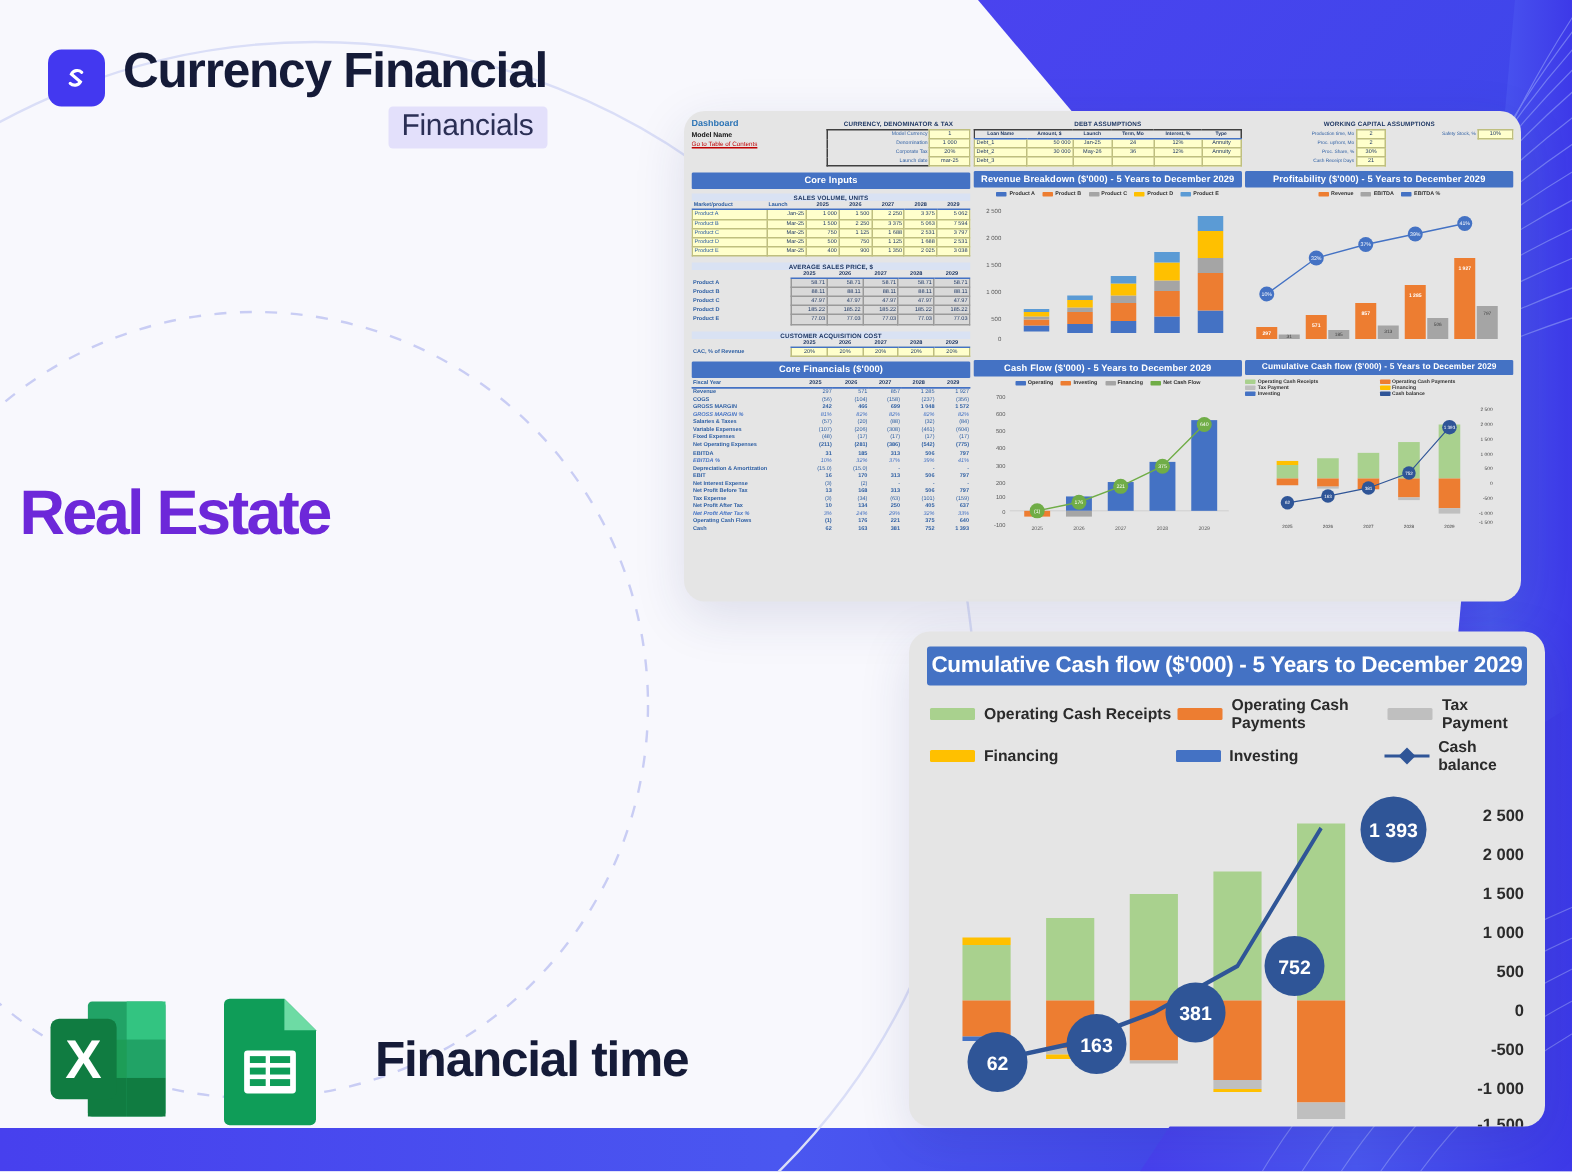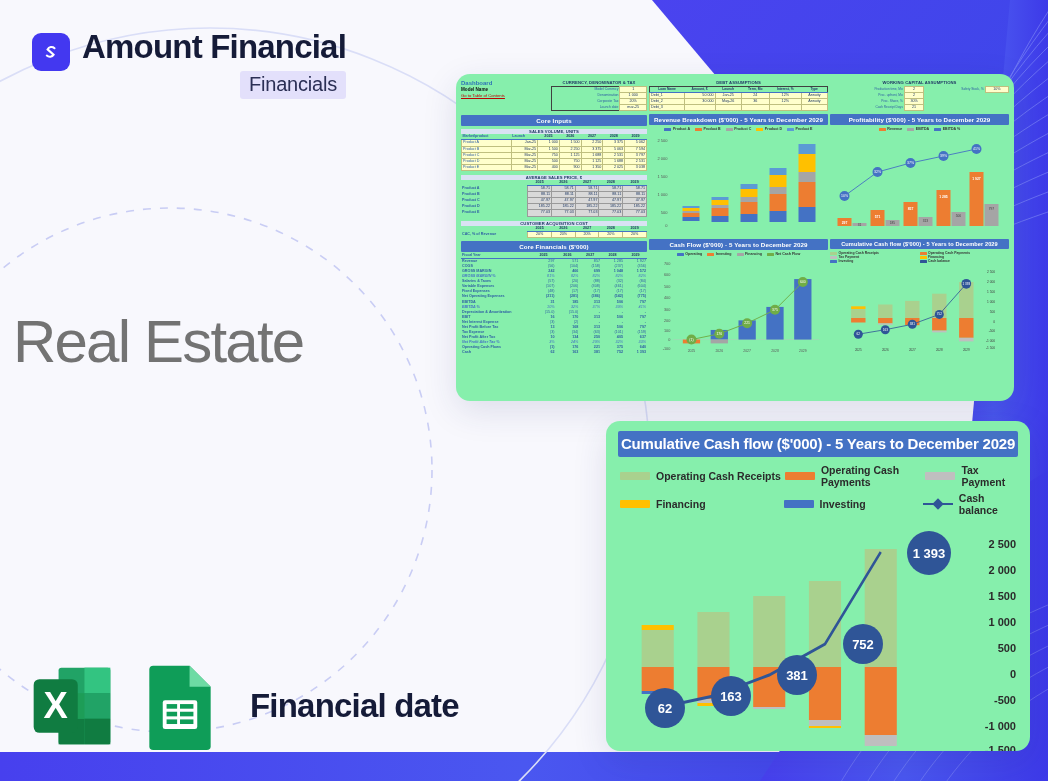--- a/index.html
+++ b/index.html
@@ -28,36 +28,36 @@
   }
   .brand-sub-wrap { display: flex; justify-content: flex-end; margin-top: 5px; }
   .brand-sub {
     background: #e3e0fb; color: #2b2f55; font-size: 20px; font-weight: 400;
     padding: 2px 9px 3px; border-radius: 3px; letter-spacing: -0.2px;
   }
 
   
   .page-title {
     position: absolute; left: 13px; top: 306px; z-index: 6;
-    font-size: 60px; font-weight: 400; color: #737373;
+    font-size: 42px; font-weight: 700; color: #6d28d9;
     line-height: 72px; letter-spacing: -1.8px;
   }
 
   
   .footer-row { position: absolute; left: 26px; top: 660px; display: flex; align-items: center; z-index: 6; }
   .icon-xls, .icon-gs { width: 92px; height: 92px; }
   .icon-gs { margin-left: 16px; }
   .footer-label {
     margin-left: 24px; font-size: 33px; font-weight: 700; color: #151b38;
     letter-spacing: -0.8px;
   }
 
   
   .card {
-    position: absolute; background: #86efac; border-radius: 14px;
+    position: absolute; background: #e5e5e5; border-radius: 14px;
     box-shadow: 0 10px 34px rgba(40,45,110,.13); overflow: hidden; z-index: 5;
   }
   #card-top { left: 456px; top: 74px; width: 558px; height: 327px; padding: 6px 5px; }
   #card-bottom { left: 606px; top: 421px; width: 424px; height: 330px; padding: 10px 12px 6px; }
 
   
   .ss { font-family: "Liberation Sans", sans-serif; }
   .band {
     background: #4472c4; color: #fff; text-align: center; font-weight: 700;
     font-size: 6.2px; letter-spacing: .1px; padding: 2px 0; border-radius: 1px;
@@ -170,21 +170,21 @@
     <circle cx="210" cy="468" r="440" fill="none" stroke="#dadef7" stroke-width="1.6"></circle>
   </svg>
 
   <div class="brand">
     <div class="brand-logo">
       <svg width="24" height="24" viewBox="0 0 24 24" fill="none" stroke="#ffffff" stroke-width="2.1" stroke-linecap="round">
         <path d="M15.5 8.2 A4.4 4.4 0 0 0 8.6 9.4 L14.6 14.6 A4.4 4.4 0 0 1 7.8 15.6"></path>
       </svg>
     </div>
     <div class="brand-text">
-      <div class="brand-title">Amount Financial</div>
+      <div class="brand-title">Currency Financial</div>
       <div class="brand-sub-wrap">
         <div class="brand-sub">Financials</div>
       </div>
     </div>
   </div>
 
   <div class="page-title">
     <div>Real Estate</div>
   </div>
 
@@ -203,21 +203,21 @@
       <path d="M10 3h19l11 11v31a2 2 0 0 1-2 2H10a2 2 0 0 1-2-2V5a2 2 0 0 1 2-2z" fill="#0f9d58"></path>
       <path d="M29 3l11 11H29z" fill="#6ddba4"></path>
       <rect x="15" y="21" width="18" height="15" rx="1.2" fill="#ffffff"></rect>
       <rect x="17" y="23" width="5.5" height="2.4" fill="#0f9d58"></rect>
       <rect x="24" y="23" width="7" height="2.4" fill="#0f9d58"></rect>
       <rect x="17" y="27" width="5.5" height="2.4" fill="#0f9d58"></rect>
       <rect x="24" y="27" width="7" height="2.4" fill="#0f9d58"></rect>
       <rect x="17" y="31" width="5.5" height="2.4" fill="#0f9d58"></rect>
       <rect x="24" y="31" width="7" height="2.4" fill="#0f9d58"></rect>
     </svg>
-    <div class="footer-label">Financial date</div>
+    <div class="footer-label">Financial time</div>
   </div>
 
   <div class="card ss" id="card-top">
     <div class="tc-grid">
 
       <div class="q">
         <div style="display:flex;">
           <div style="width:90px;">
             <div style="font-size:6px;font-weight:700;color:#2e75b6;">Dashboard</div>
             <div style="font-size:4.6px;font-weight:700;color:#111;margin-top:1px;">Model Name</div>

